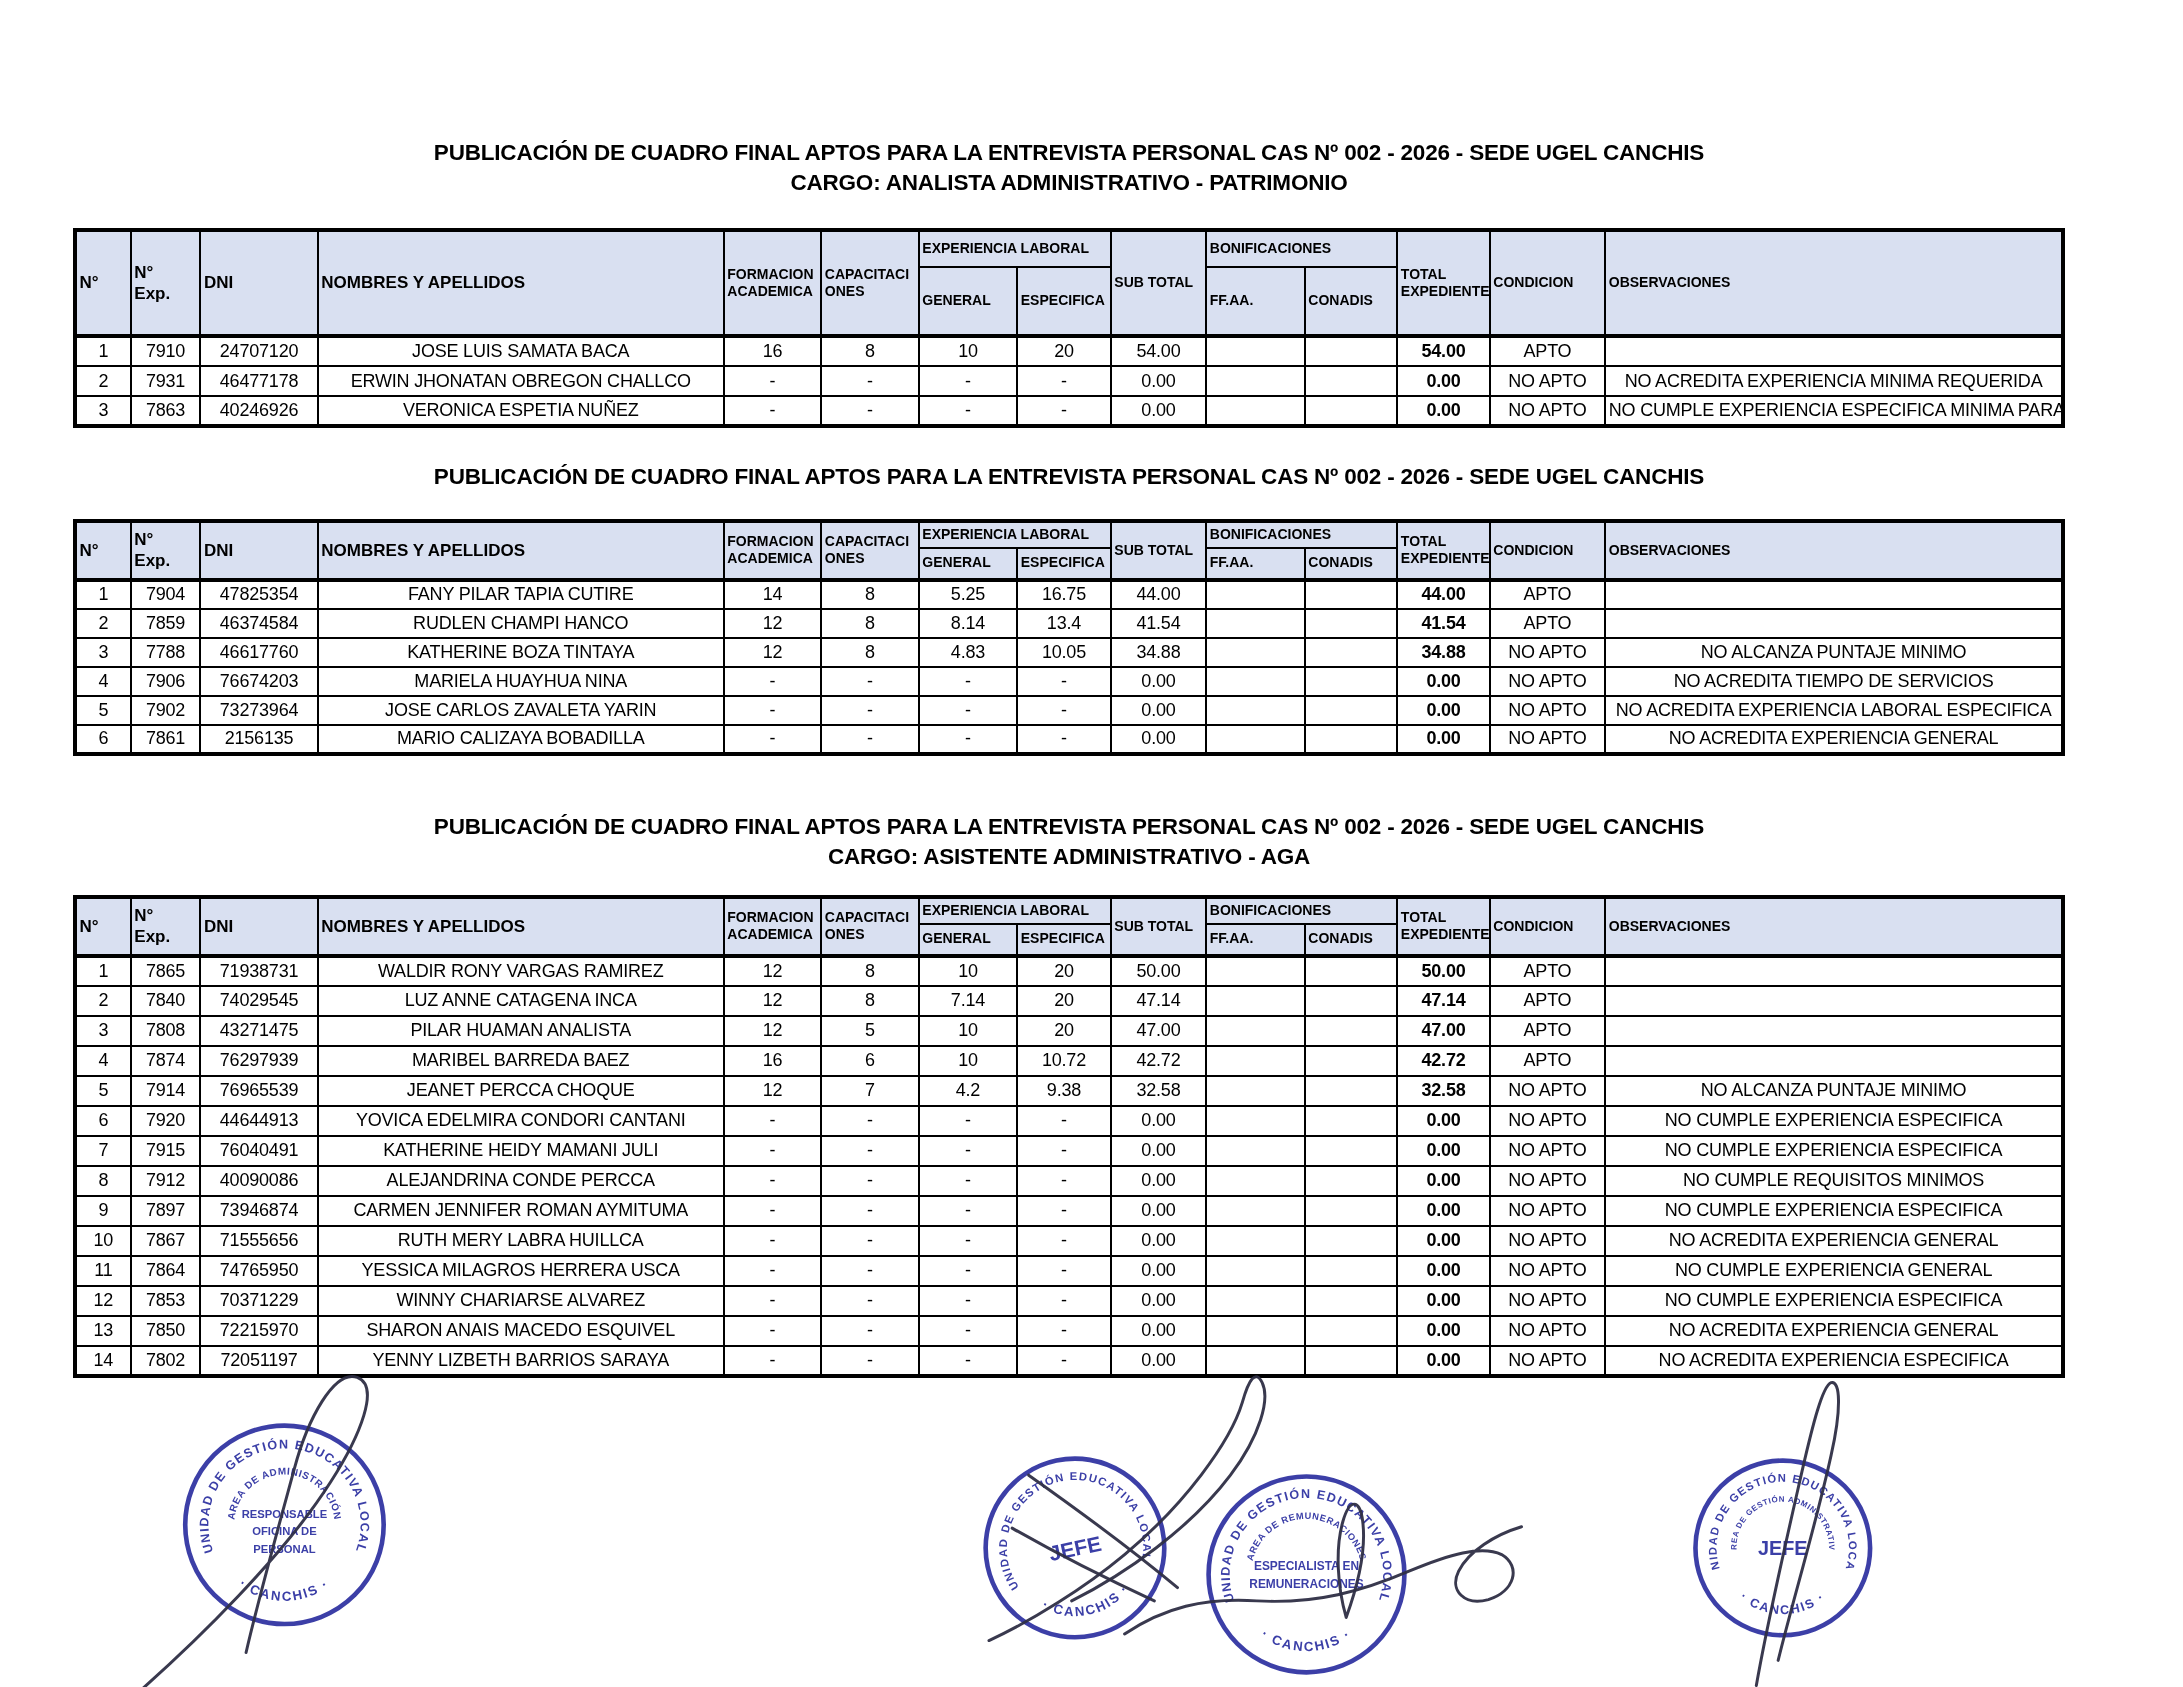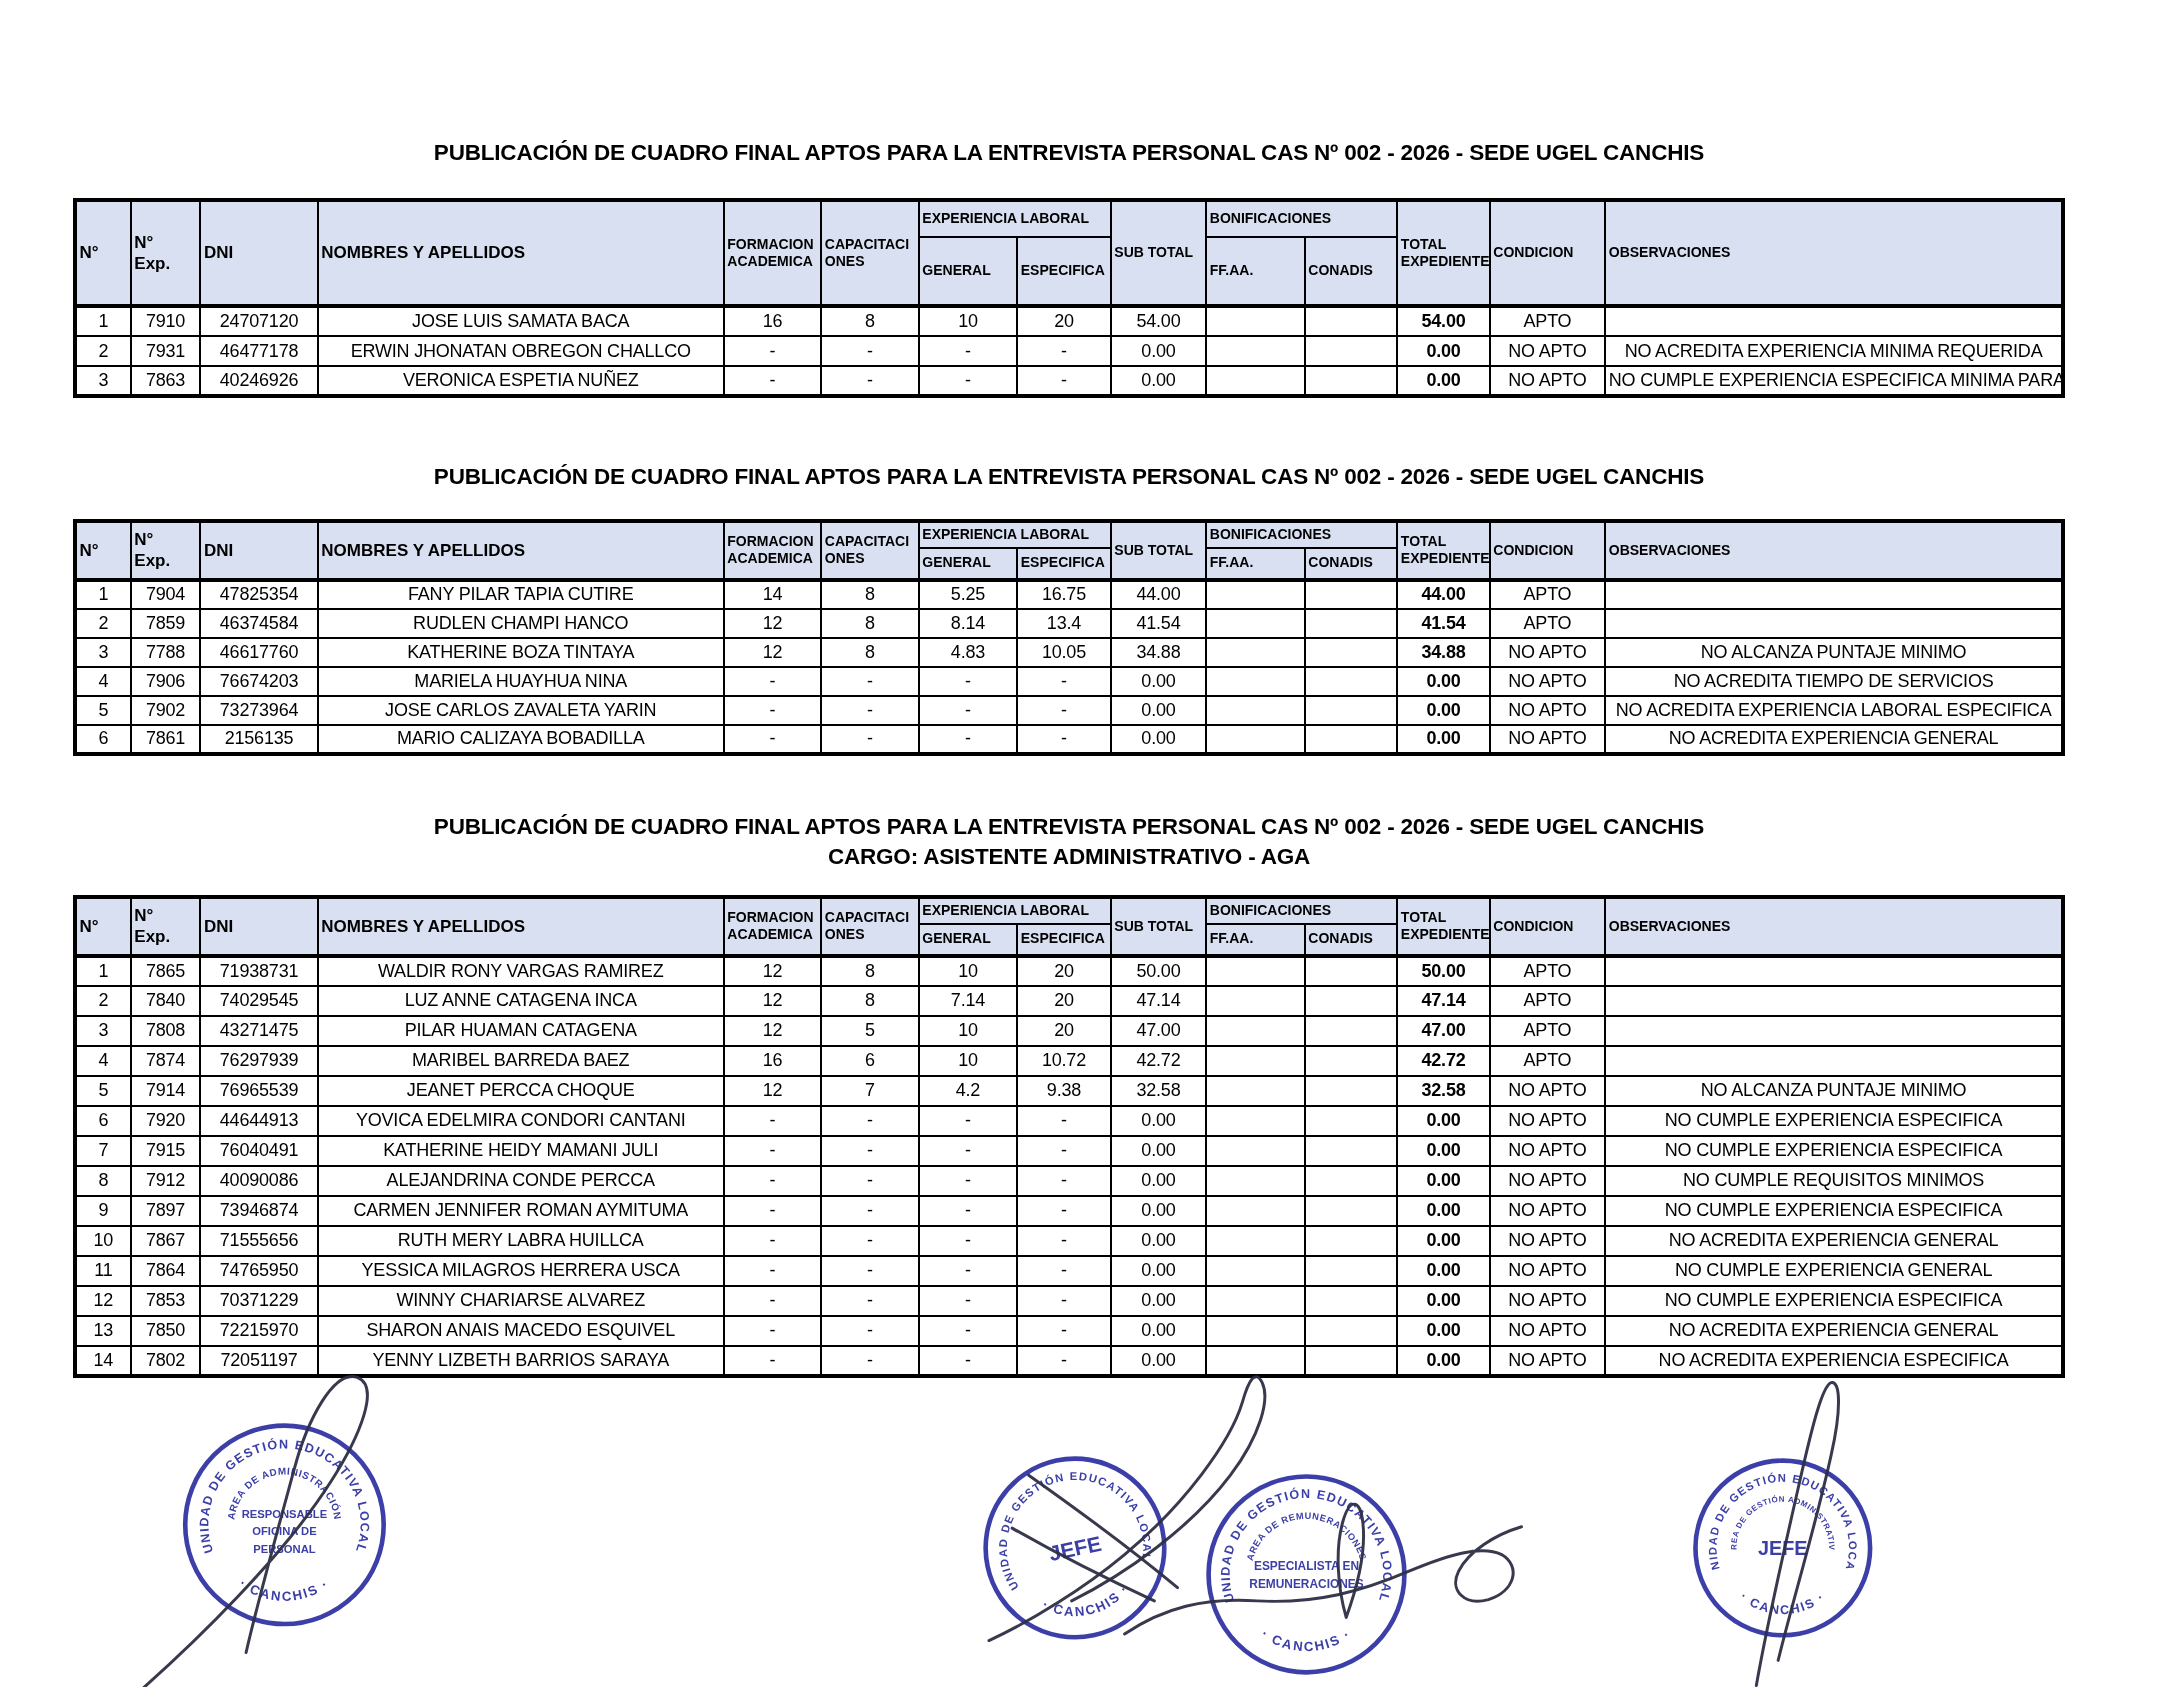--- a/index.html
+++ b/index.html
@@ -82,20 +82,21 @@
   .sig{fill:none;stroke:#2e2e45;stroke-width:4.5px;stroke-linecap:round;stroke-linejoin:round;opacity:0.95;}
 </style>
 </head>
 <body>
 
 <div class="page">
 
   <section class="sec sec-0">
     <div class="title">
       <div>PUBLICACIÓN DE CUADRO FINAL APTOS PARA LA ENTREVISTA PERSONAL CAS Nº 002 - 2026 - SEDE UGEL CANCHIS</div>
+      <div>CARGO: ANALISTA ADMINISTRATIVO - PATRIMONIO</div>
     </div>
     <table class="roster t1">
       <colgroup>
         <col class="w-n">
           <col class="w-exp">
           <col class="w-dni">
           <col class="w-name">
         <col class="w-formation">
           <col class="w-training">
           <col class="w-general">
@@ -412,21 +413,21 @@
             <td class="col-ffaa"></td>
             <td class="col-conadis"></td>
             <td class="col-total">47.14</td>
             <td class="col-condition">APTO</td>
             <td class="col-observations"></td>
           </tr>
           <tr>
             <td class="col-n">3</td>
             <td class="col-exp">7808</td>
             <td class="col-dni">43271475</td>
-            <td class="col-name">PILAR HUAMAN CATAGENA</td>
+            <td class="col-name">PILAR HUAMAN ANALISTA</td>
             <td class="col-formation">12</td>
             <td class="col-training">5</td>
             <td class="col-general">10</td>
             <td class="col-specific">20</td>
             <td class="col-subtotal">47.00</td>
             <td class="col-ffaa"></td>
             <td class="col-conadis"></td>
             <td class="col-total">47.00</td>
             <td class="col-condition">APTO</td>
             <td class="col-observations"></td>

